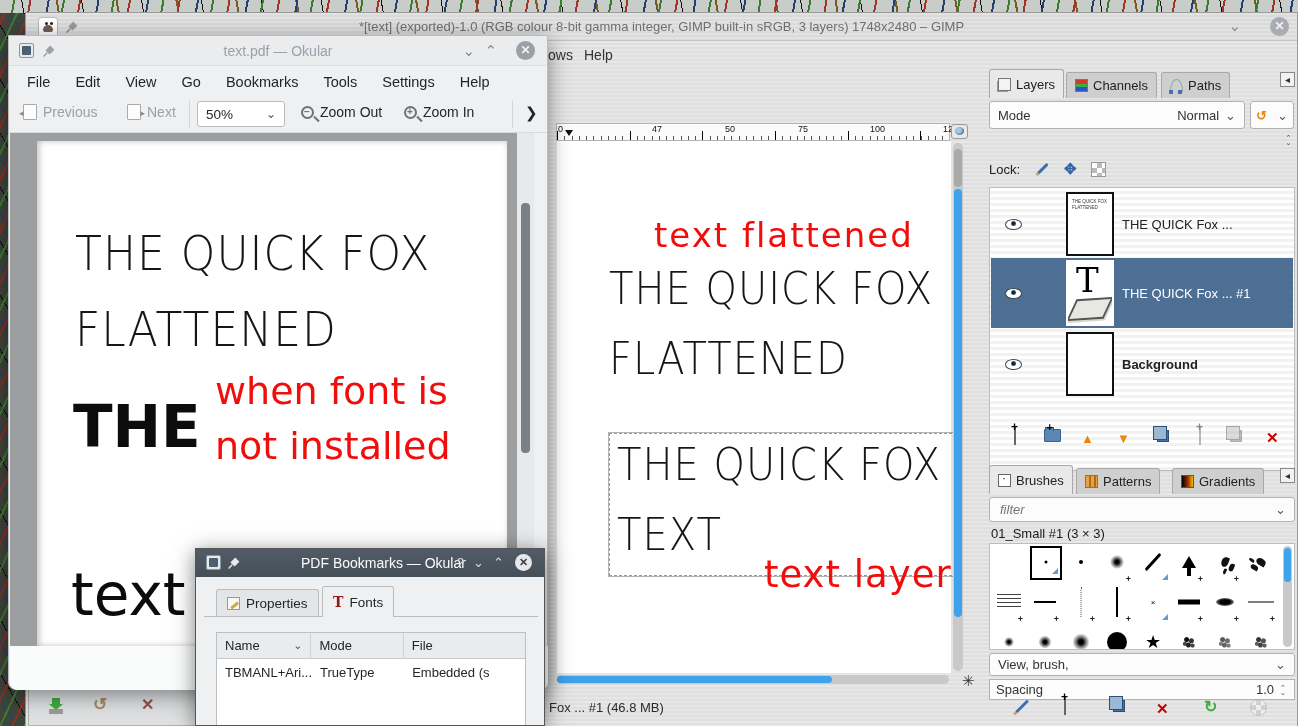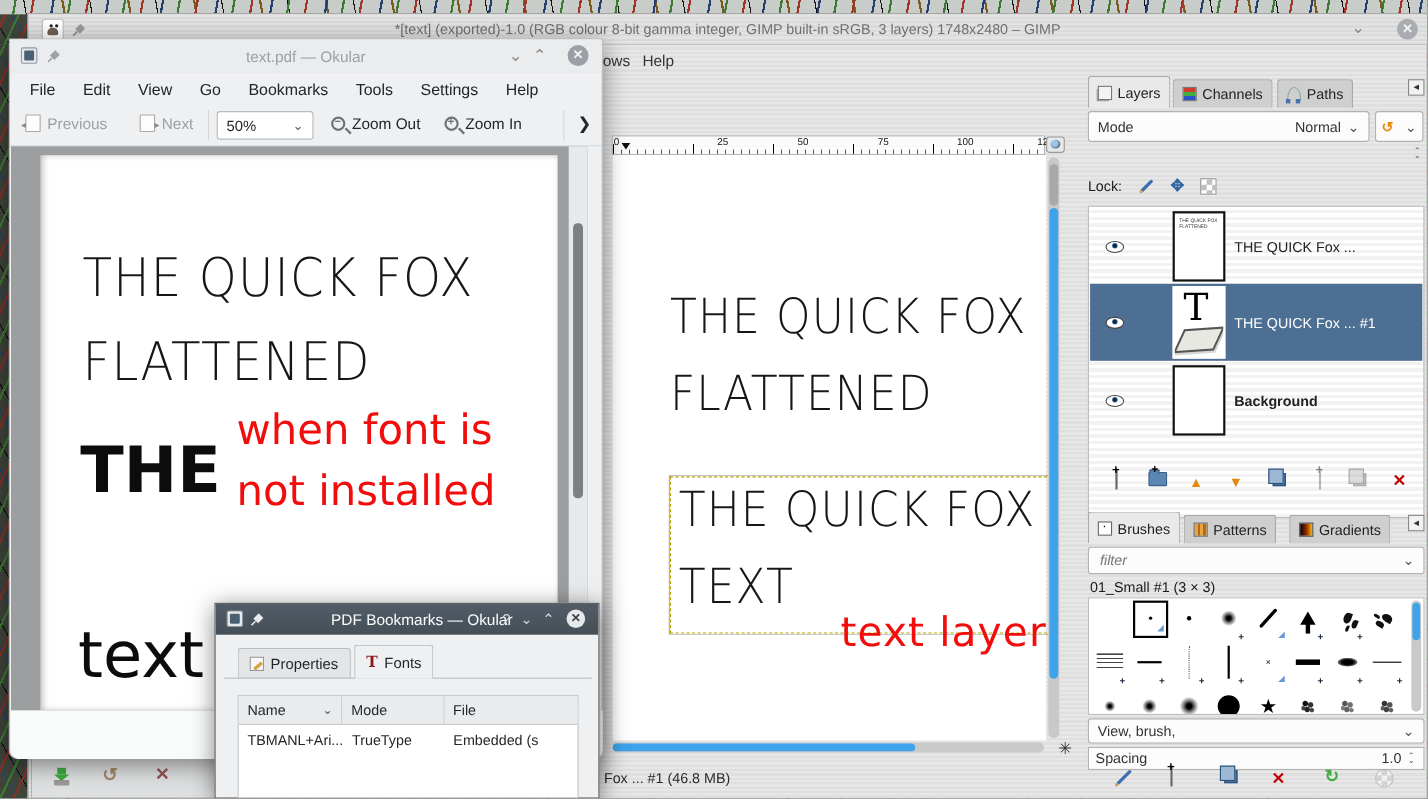--- a/index.html
+++ b/index.html
@@ -228,30 +228,31 @@
       <div class="abs gimp-title">*[text] (exported)-1.0 (RGB colour 8-bit gamma integer, GIMP built-in sRGB, 3 layers) 1748x2480 – GIMP</div>
       <span class="abs glyph tb-chev" style="right:56px;top:5px">⌄</span>
       <span class="abs circle-btn" style="right:8px;top:4px">✕</span>
     </div>
 
     <span class="abs gmenu" style="left:522px;top:34px">ows</span>
     <span class="abs gmenu" style="left:558px;top:34px">Help</span>
 
     <div class="abs ruler" style="left:530px;top:110px;width:394px;height:18px">
       <span class="num" style="left:1px">0</span>
-      <span class="num" style="left:95px">25</span>
+      <span class="num" style="left:95px">47</span>
       <span class="num" style="left:168px">50</span>
       <span class="num" style="left:241px">75</span>
       <span class="num" style="left:313px">100</span>
       <span class="num" style="left:386px">125</span>
       <div class="abs ruler-tri" style="left:8px;top:6px"></div>
     </div>
     <div class="abs ruler-corner" style="left:925px;top:111px"></div>
 
     <div class="abs canvas" style="left:531px;top:128px;width:394px;height:532px">
+      <div class="abs rednote" style="left:97px;top:74px;font-size:34px;letter-spacing:2px">text flattened</div>
       <div class="abs deco" style="left:52px;top:122px;font-size:40px">THE QUICK FOX</div>
       <div class="abs deco" style="left:52px;top:192px;font-size:40px">FLATTENED</div>
       <div class="abs marching" style="left:52px;top:292px;width:348px;height:143px"></div>
       <div class="abs deco" style="left:60px;top:298px;font-size:40px">THE QUICK FOX</div>
       <div class="abs deco" style="left:60px;top:368px;font-size:40px">TEXT</div>
       <div class="abs rednote" style="left:207px;top:412px;font-size:37px;letter-spacing:1px">text layer</div>
     </div>
 
     <div class="abs vtrack" style="left:927px;top:130px;width:10px;height:528px">
       <div class="abs vcap" style="left:1px;top:6px;width:8px;height:38px"></div>

